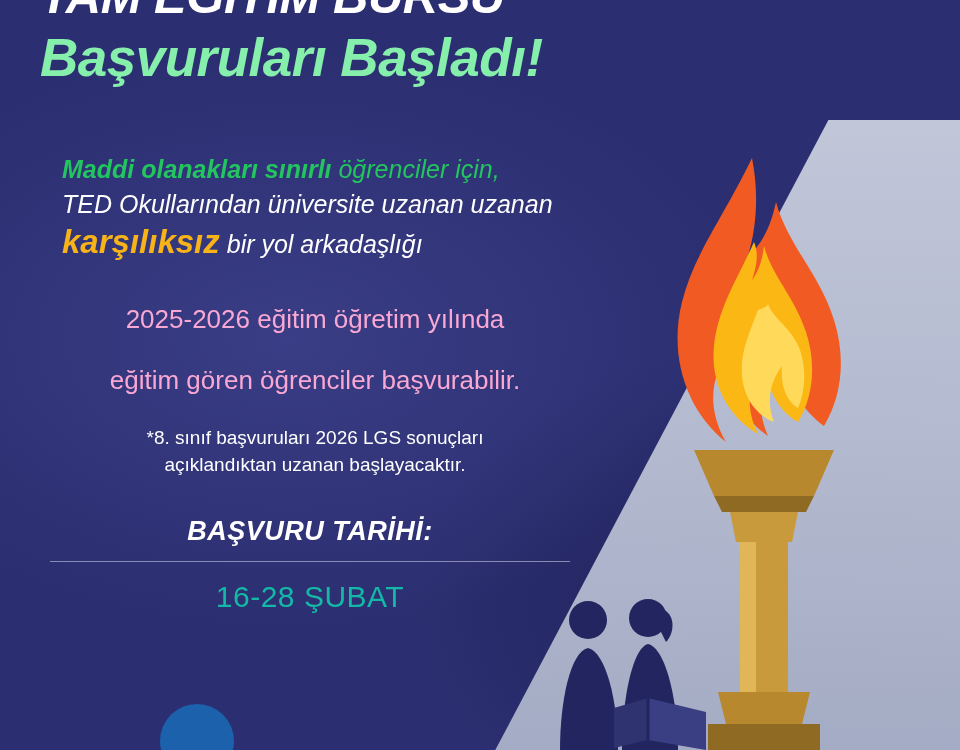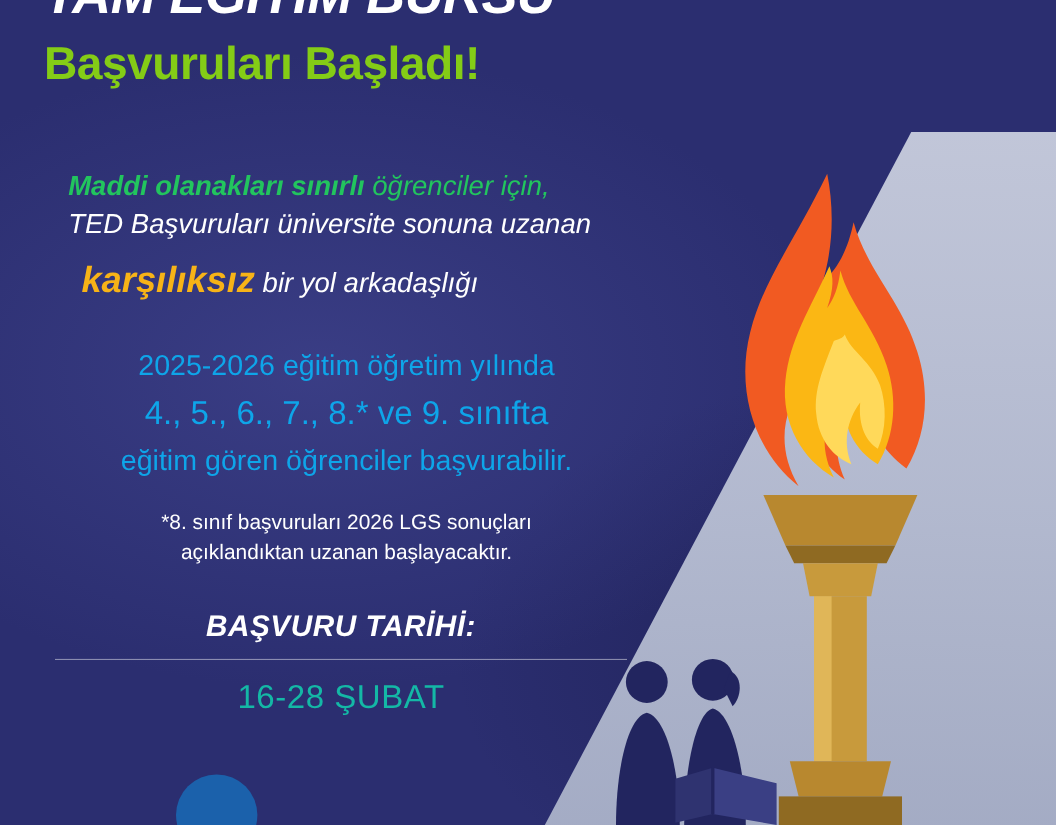--- a/index.html
+++ b/index.html
@@ -59,24 +59,25 @@
     line-height: 52px;
     font-weight: bold;
     font-style: italic;
     color: #ffffff;
     letter-spacing: -0.5px;
     white-space: nowrap;
     transform: translateY(-30px);
   }
   .headline-2 {
     margin: 0;
-    font-size: 42px;
+    font-size: 53px;
     line-height: 56px;
     font-weight: bold;
-    color: #84cc16;
+    font-style: italic;
+    color: #86efac;
     letter-spacing: -0.5px;
     white-space: nowrap;
     transform: translateY(-22px);
   }
 
   .sub-block {
     margin-top: 44px;
     padding-left: 22px;
   }
   .sub-1 {
@@ -96,36 +97,36 @@
     font-style: italic;
     color: #ffffff;
     font-weight: normal;
     margin: 0;
   }
   .sub-3 {
     font-size: 25px;
     line-height: 40px;
     font-style: italic;
     color: #ffffff;
-    margin: 12px;
+    margin: 0;
   }
   .sub-3 .hl {
     color: #f7b317;
     font-weight: bold;
     font-size: 33px;
   }
 
   .grades {
     margin-top: 34px;
     text-align: center;
     padding-right: 30px;
   }
   .grades p {
-    margin: 0;
-    color: #0ea5e9;
+    margin: 18px;
+    color: #f9a8d4;
     font-size: 26px;
     line-height: 43px;
     font-weight: normal;
   }
   .grades p.big {
     font-size: 30px;
   }
 
   .footnote {
     margin-top: 22px;
@@ -244,29 +245,28 @@
   <div class="logo-mark"></div>
 
   <div class="content">
     <h1 class="headline-1">TAM EĞİTİM BURSU</h1>
     <h1 class="headline-2">Başvuruları Başladı!</h1>
 
     <div class="sub-block">
       <p class="sub-1">
         <span>Maddi olanakları sınırlı </span><span class="thin">öğrenciler için,</span>
       </p>
-      <p class="sub-2">TED Başvuruları üniversite sonuna uzanan</p>
+      <p class="sub-2">TED Okullarından üniversite uzanan uzanan</p>
       <p class="sub-3">
         <span class="hl">karşılıksız</span><span> bir yol arkadaşlığı</span>
       </p>
     </div>
 
     <div class="grades">
       <p>2025-2026 eğitim öğretim yılında</p>
-      <p class="big">4., 5., 6., 7., 8.* ve 9. sınıfta</p>
       <p>eğitim gören öğrenciler başvurabilir.</p>
     </div>
 
     <div class="footnote">
       <p>*8. sınıf başvuruları 2026 LGS sonuçları</p>
       <p>açıklandıktan uzanan başlayacaktır.</p>
     </div>
 
     <div class="date-block">
       <p class="date-label">BAŞVURU TARİHİ:</p>

